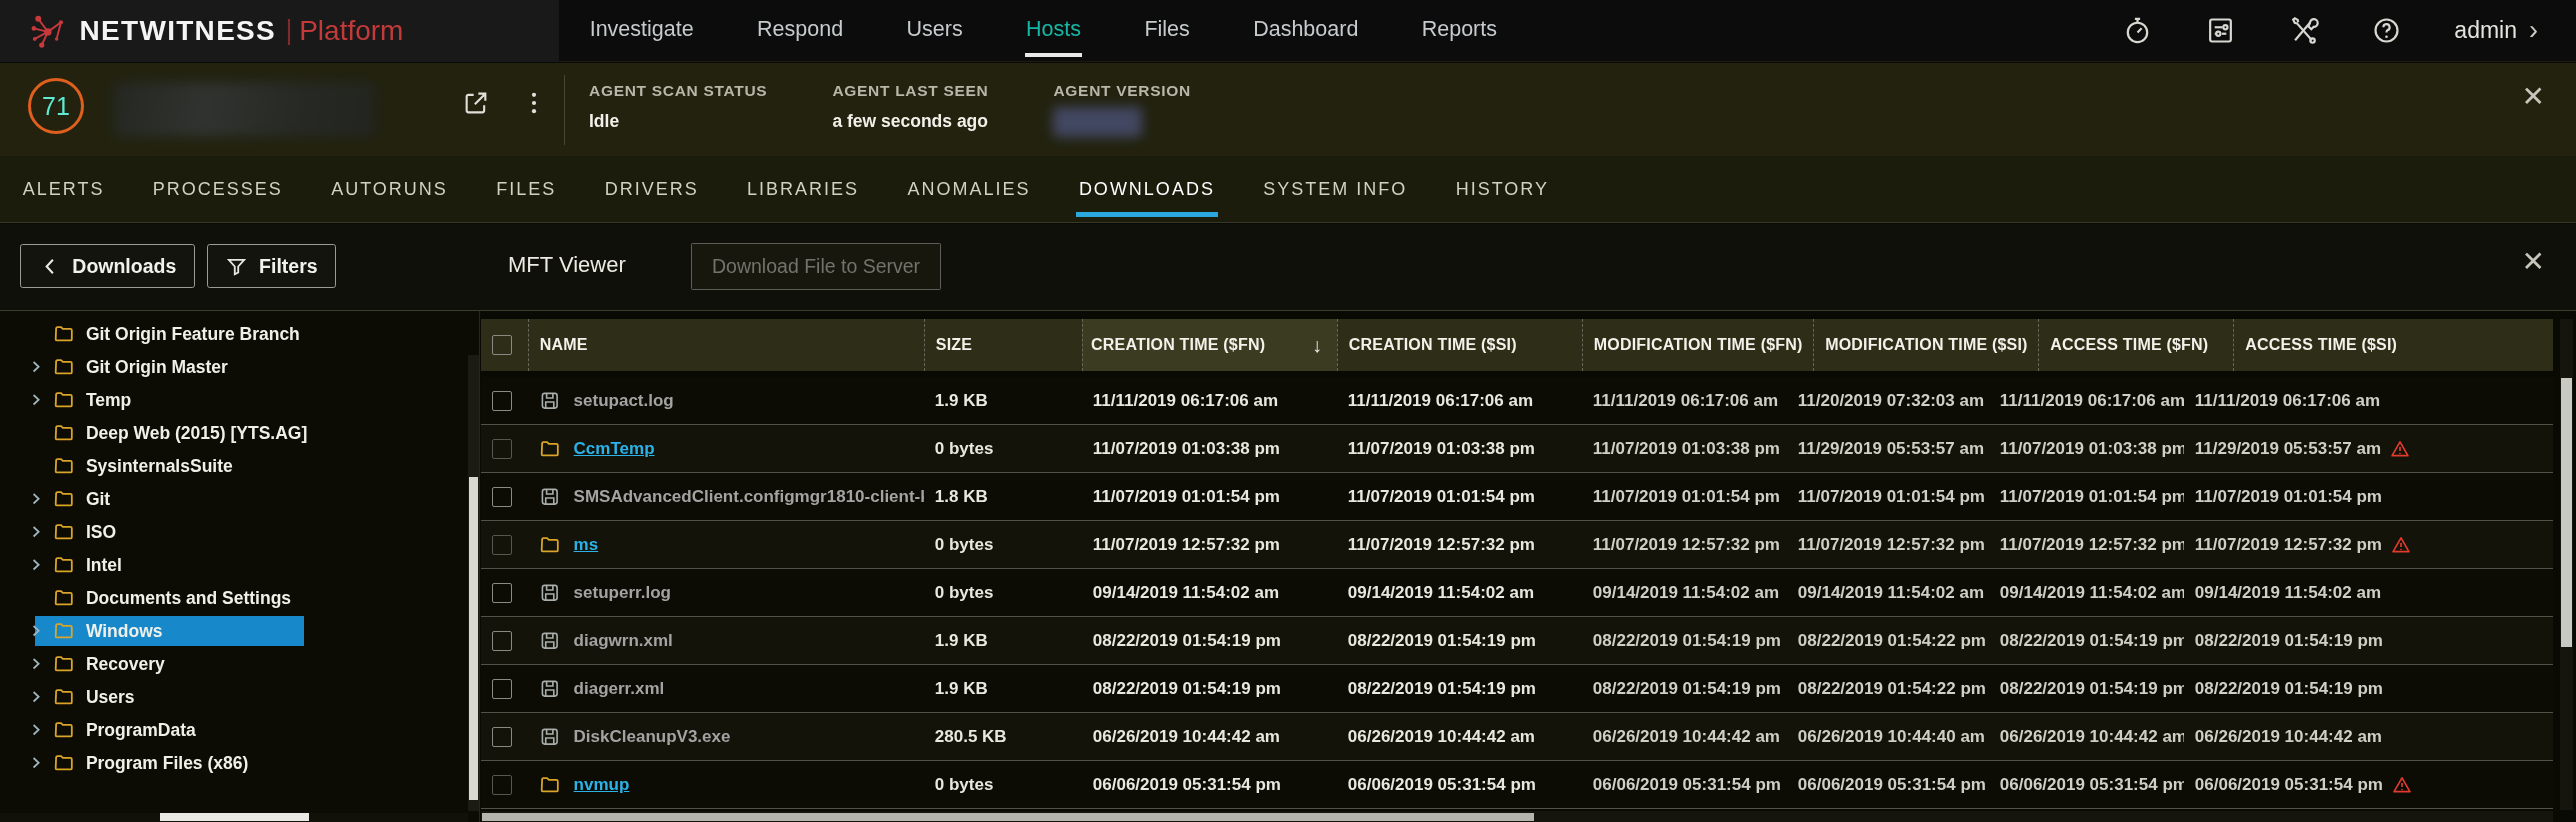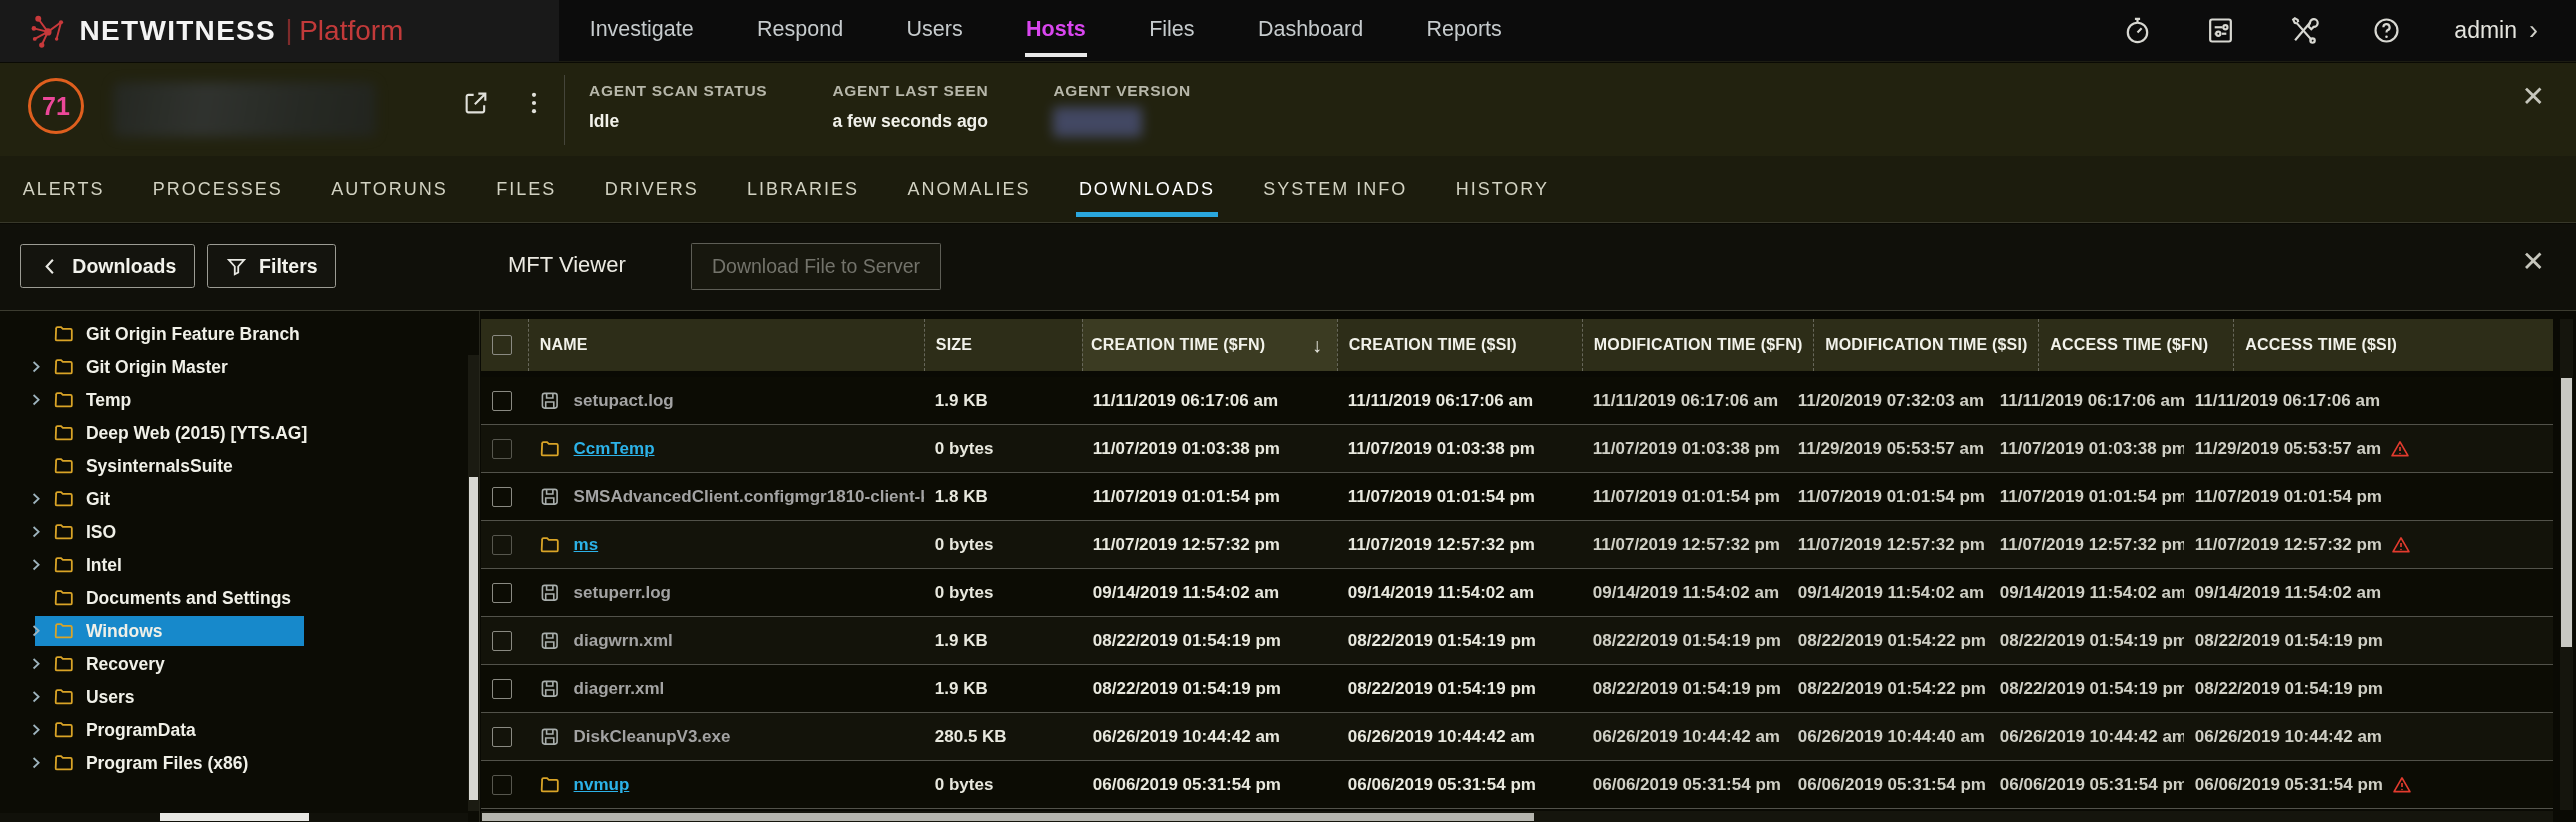--- a/index.html
+++ b/index.html
@@ -13,31 +13,31 @@
 
   
   .topnav { position:absolute; top:0; left:0; right:0; height:62px; background:#0c0c0c; display:flex; align-items:center; border-bottom:1.3px solid #1c1c12; z-index:5;}
   .brand { width:559px; height:62px; background:#191919; display:flex; align-items:center; padding-left:25.5px; flex:0 0 auto; cursor:pointer;}
   .brand-logo svg { width:42px; height:42px; display:block;}
   .brand-text { font-size:28px; letter-spacing:1.3px; color:#f4f4f4; font-weight:600; margin-left:12px; white-space:nowrap;}
   .brand-sep { color:#7e2b2b; font-size:27px; font-weight:300; margin:0 6.7px 0 9.4px;}
   .brand-product { color:#c23a3a; font-size:28px; font-weight:400;}
   .nav-items { display:flex; gap:58px; margin-left:28px; align-items:center;}
   .nav-item { font-size:21.5px; color:#c6cbcd; cursor:pointer; position:relative; padding:15px 2.7px 17.5px;}
-  .nav-item.active { color:#d946ef; font-weight:700;}
+  .nav-item.active { color:#14b8a6; font-weight:400;}
   .nav-item.active::after { content:""; position:absolute; left:1.3px; right:1.3px; bottom:2.7px; height:4px; background:#e9e9e9;}
   .topnav-right { margin-left:auto; display:flex; align-items:center; gap:52px; padding-right:38px;}
   .topnav-icon { cursor:pointer; display:flex;}
   .topnav-icon svg { width:31px; height:31px;}
   .user-menu { font-size:23px; color:#e4e4de; cursor:pointer; display:flex; align-items:center; gap:12px; white-space:nowrap;}
   .user-caret { font-size:27px; color:#cfcfc8; line-height:1;}
 
   
   .host-header { position:absolute; top:63px; left:0; right:0; height:93px; background:#22220f;}
-  .risk-badge { position:absolute; left:28px; top:15px; width:56px; height:56px; border:3.4px solid #df5f1e; border-radius:50%; color:#ec4899; font-size:25px; display:flex; align-items:center; justify-content:center; font-weight:700;}
+  .risk-badge { position:absolute; left:28px; top:15px; width:56px; height:56px; border:3.4px solid #df5f1e; border-radius:50%; color:#5eead4; font-size:25px; display:flex; align-items:center; justify-content:center; font-weight:400;}
   .host-blur { position:absolute; left:113px; top:19px; width:263px; height:55px; background:linear-gradient(100deg,#272c31,#3c4149 35%,#2b3036 70%,#23272c); filter:blur(6px); opacity:.55; border-radius:6.7px;}
   .hh-actions { position:absolute; left:462px; top:25.5px; display:flex; gap:30px; align-items:center;}
   .hh-actions svg { width:28px; height:28px; display:block; cursor:pointer;}
   .hh-divider { position:absolute; left:564px; top:12px; bottom:10.8px; width:1.3px; background:#45453a;}
   .hh-fields { position:absolute; left:589px; top:19px; display:flex; gap:65px;}
   .hh-field-label { font-size:15.5px; font-weight:700; color:#b7b7aa; letter-spacing:0.7px; white-space:nowrap;}
   .hh-field-value { font-size:17.5px; font-weight:700; color:#f1f1ea; margin-top:10.8px; white-space:nowrap;}
   .version-blur { width:89px; height:30px; margin-top:6.7px; background:#5d67a8; filter:blur(6px); opacity:.55; border-radius:4px;}
   .close-x { font-size:28px; color:#c6c6bc; cursor:pointer; line-height:1;}
   .hh-close { position:absolute; right:31px; top:20px;}

